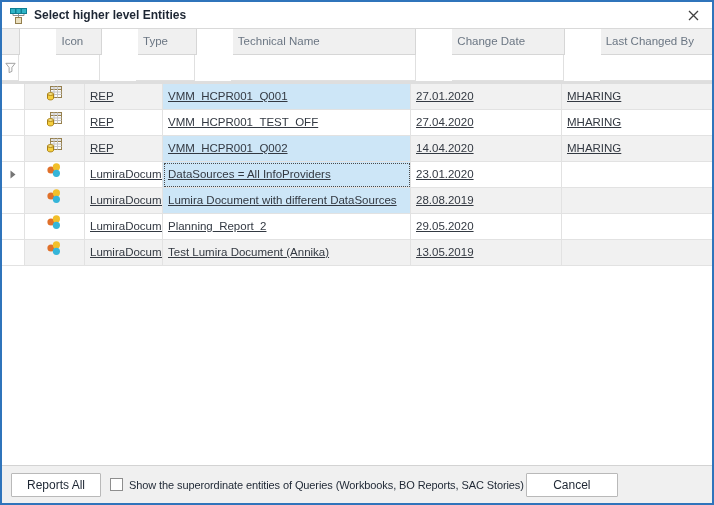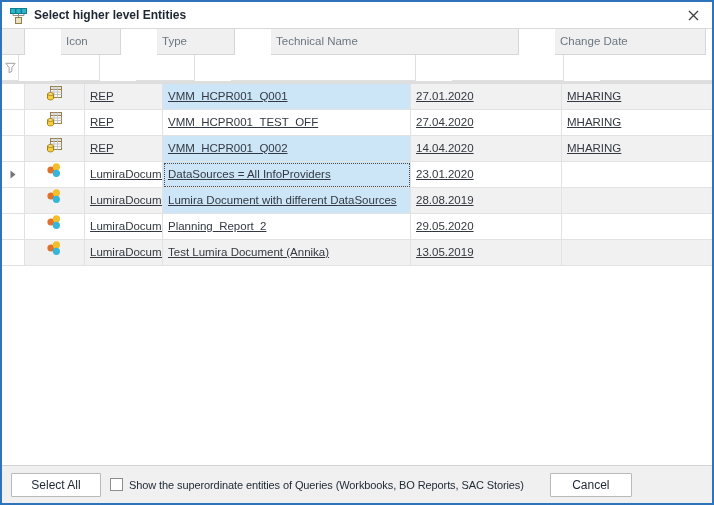--- a/index.html
+++ b/index.html
@@ -98,21 +98,21 @@
     background: #ffffff;
     border: 1px solid #b9b9b9;
     border-radius: 1px;
     font-family: "Liberation Sans", sans-serif;
     font-size: 12px;
     color: #1d2633;
     cursor: pointer;
   }
   .btn.select-all { width: 90px; margin-right: 9px; }
   .btn.ok { width: 86px; margin-left: auto; }
-  .btn.cancel { width: 82px; margin-left: 26px; }
+  .btn.cancel { width: 92px; margin-left: 2px; }
   .checkbox {
     width: 13px; height: 13px;
     background: #ffffff;
     border: 1px solid #8e8e8e;
     display: inline-block;
     flex: 0 0 13px;
     cursor: pointer;
   }
   .checkbox-label {
     margin-left: 6px;
@@ -145,20 +145,21 @@
     </button>
   </div>
 
   <div class="grid">
     <div class="grid-row header-row">
       <div class="hcell c0"></div>
       <div class="hcell c1">Icon</div>
       <div class="hcell c2">Type</div>
       <div class="hcell c3">Technical Name</div>
       <div class="hcell c4">Change Date</div>
+      <div class="hcell c5">Last Changed By</div>
     </div>
     <div class="grid-row filter-row">
       <div class="fcell c0">
         <svg width="13" height="13" viewBox="0 0 14 14">
           <path d="M2 2.5 H12 L8.5 7 V11.2 L5.5 12.5 V7 Z" fill="#fdfdfd" stroke="#9b9b9b" stroke-width="1"></path>
         </svg>
       </div>
       <div class="fcell c1"></div>
       <div class="fcell c2"></div>
       <div class="fcell c3"></div>
@@ -271,19 +272,19 @@
           </div>
           <div class="cell c2">LumiraDocum...</div>
           <div class="cell c3">Test Lumira Document (Annika)</div>
           <div class="cell c4">13.05.2019</div>
           <div class="cell c5"></div>
         </div>
       </div>
   </div>
 
   <div class="footer">
-    <button class="btn select-all">Select All</button>
+    <button class="btn select-all">Reports All</button>
     <span class="checkbox"></span>
     <span class="checkbox-label">Show the superordinate entities of Queries (Workbooks, BO Reports, SAC Stories)</span>
     <button class="btn cancel">Cancel</button>
   </div>
 
 </div>
 
 </body></html>

